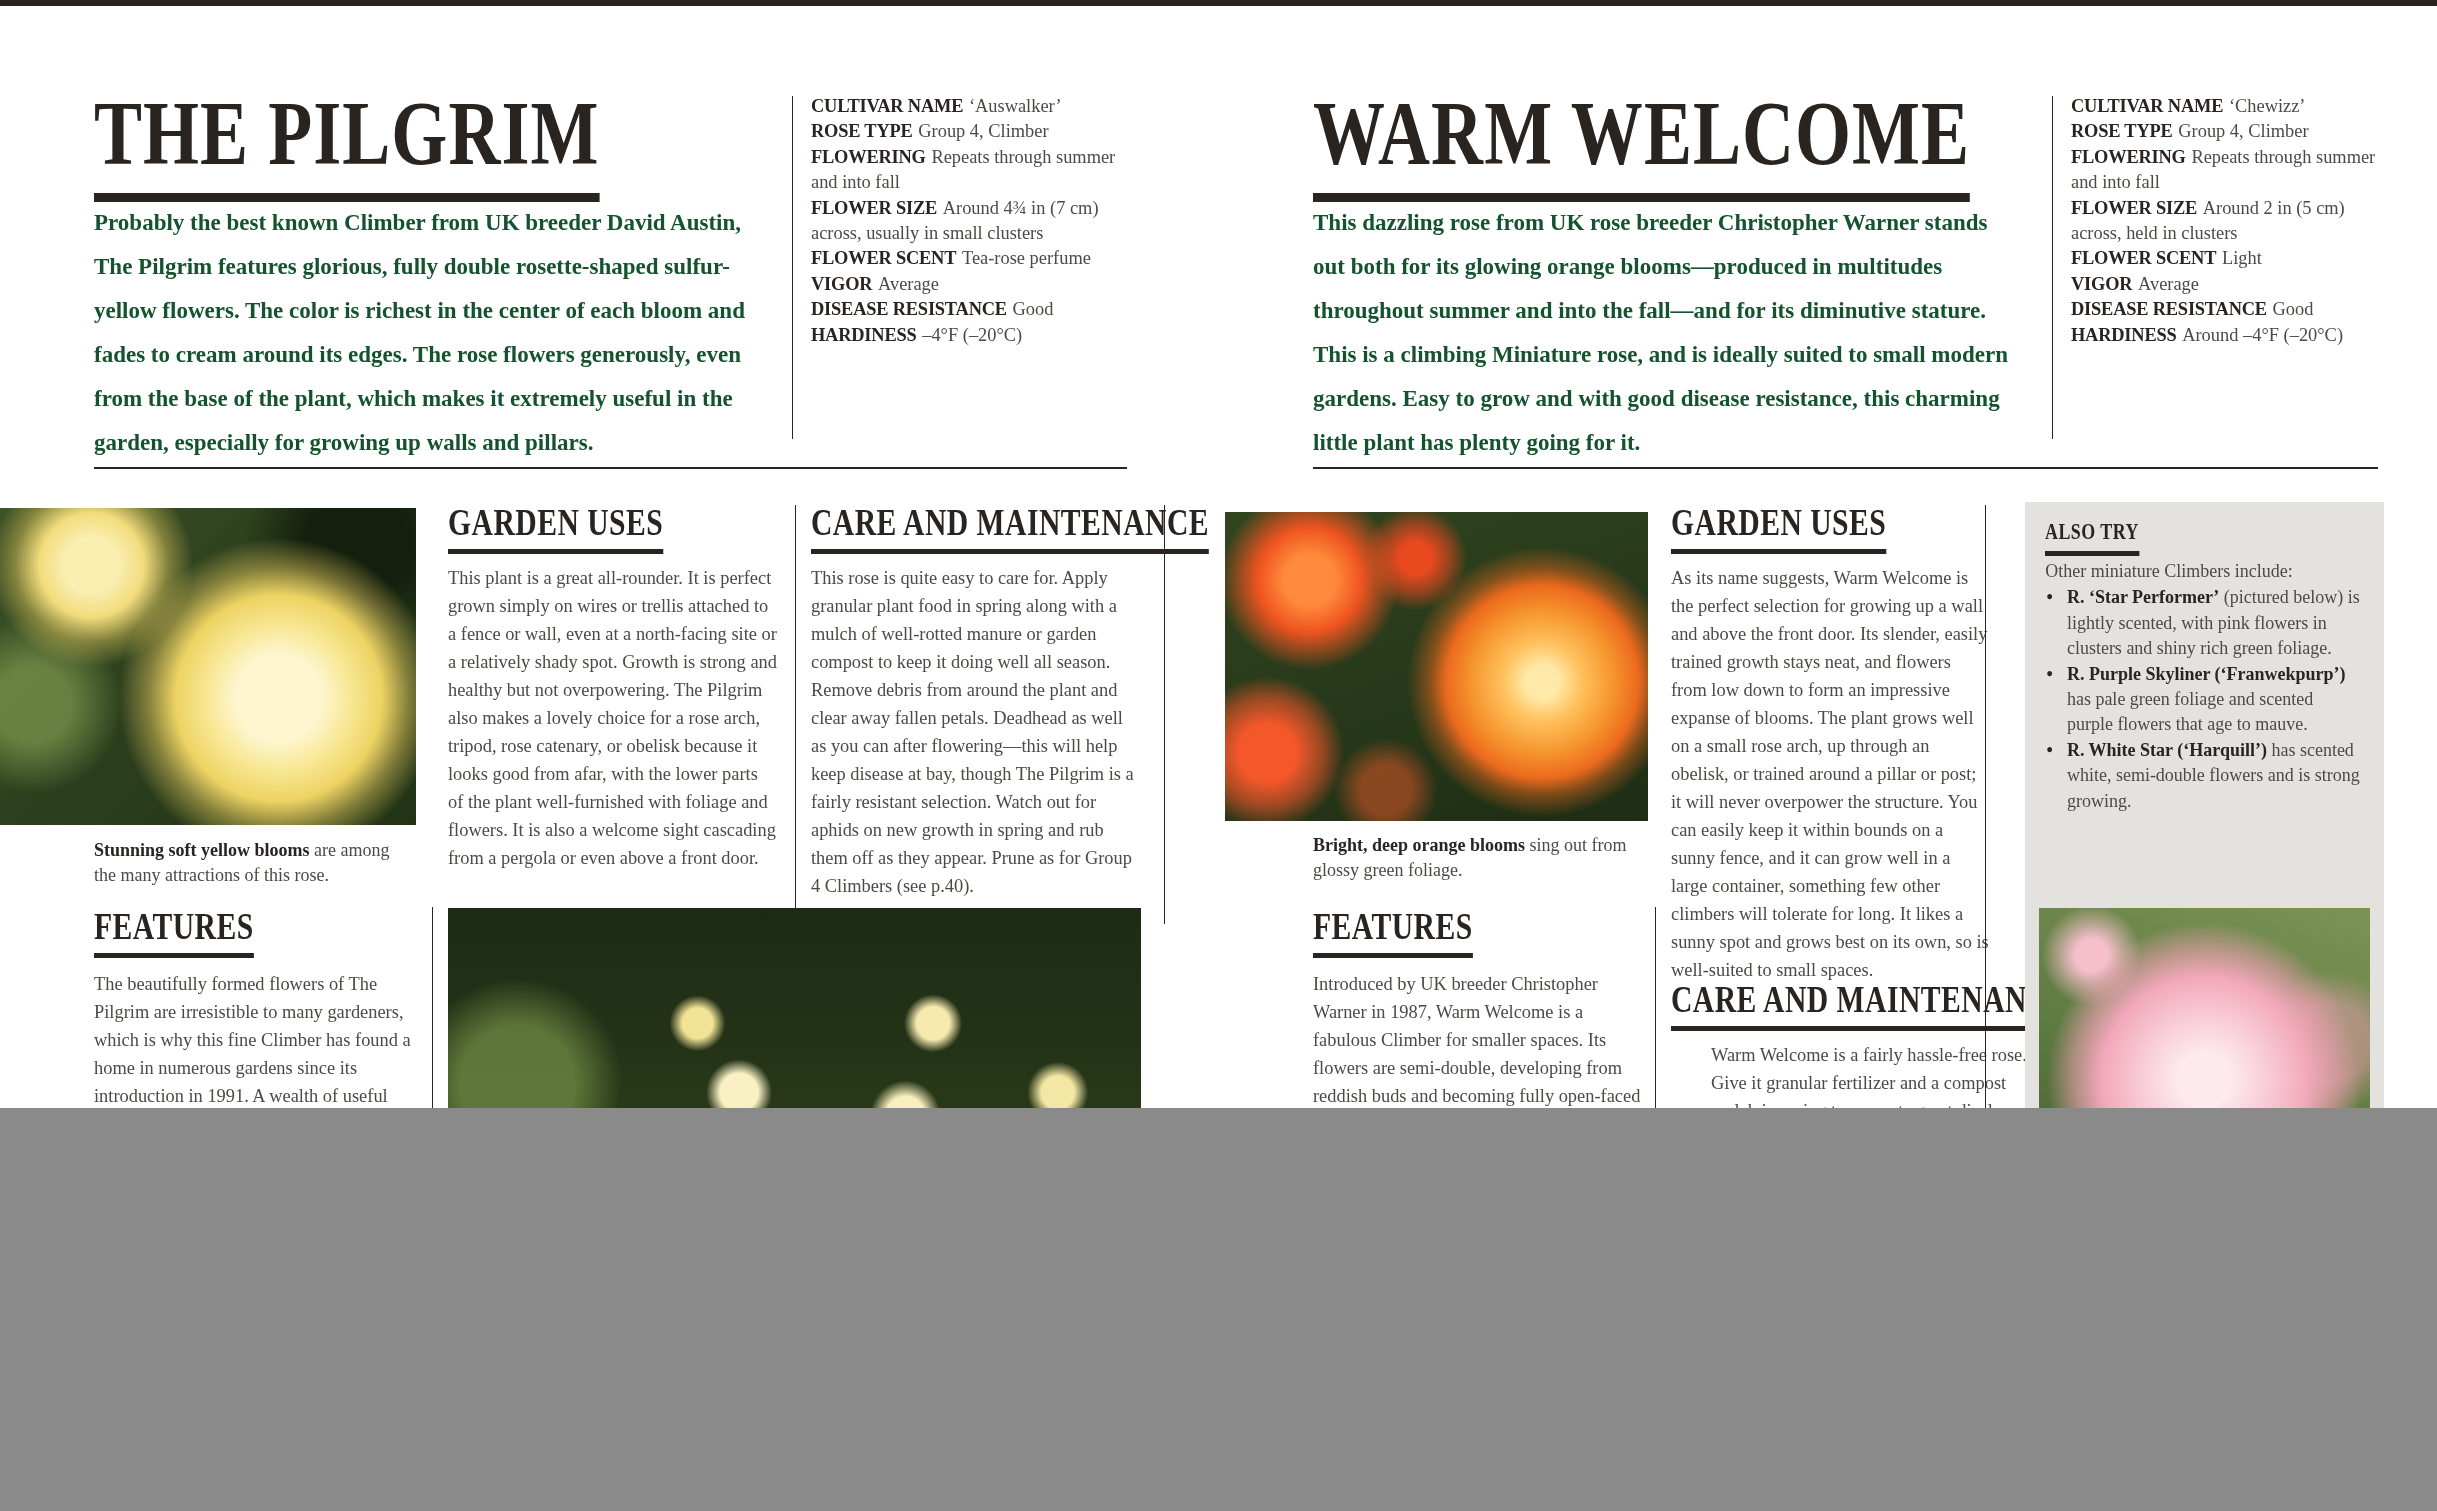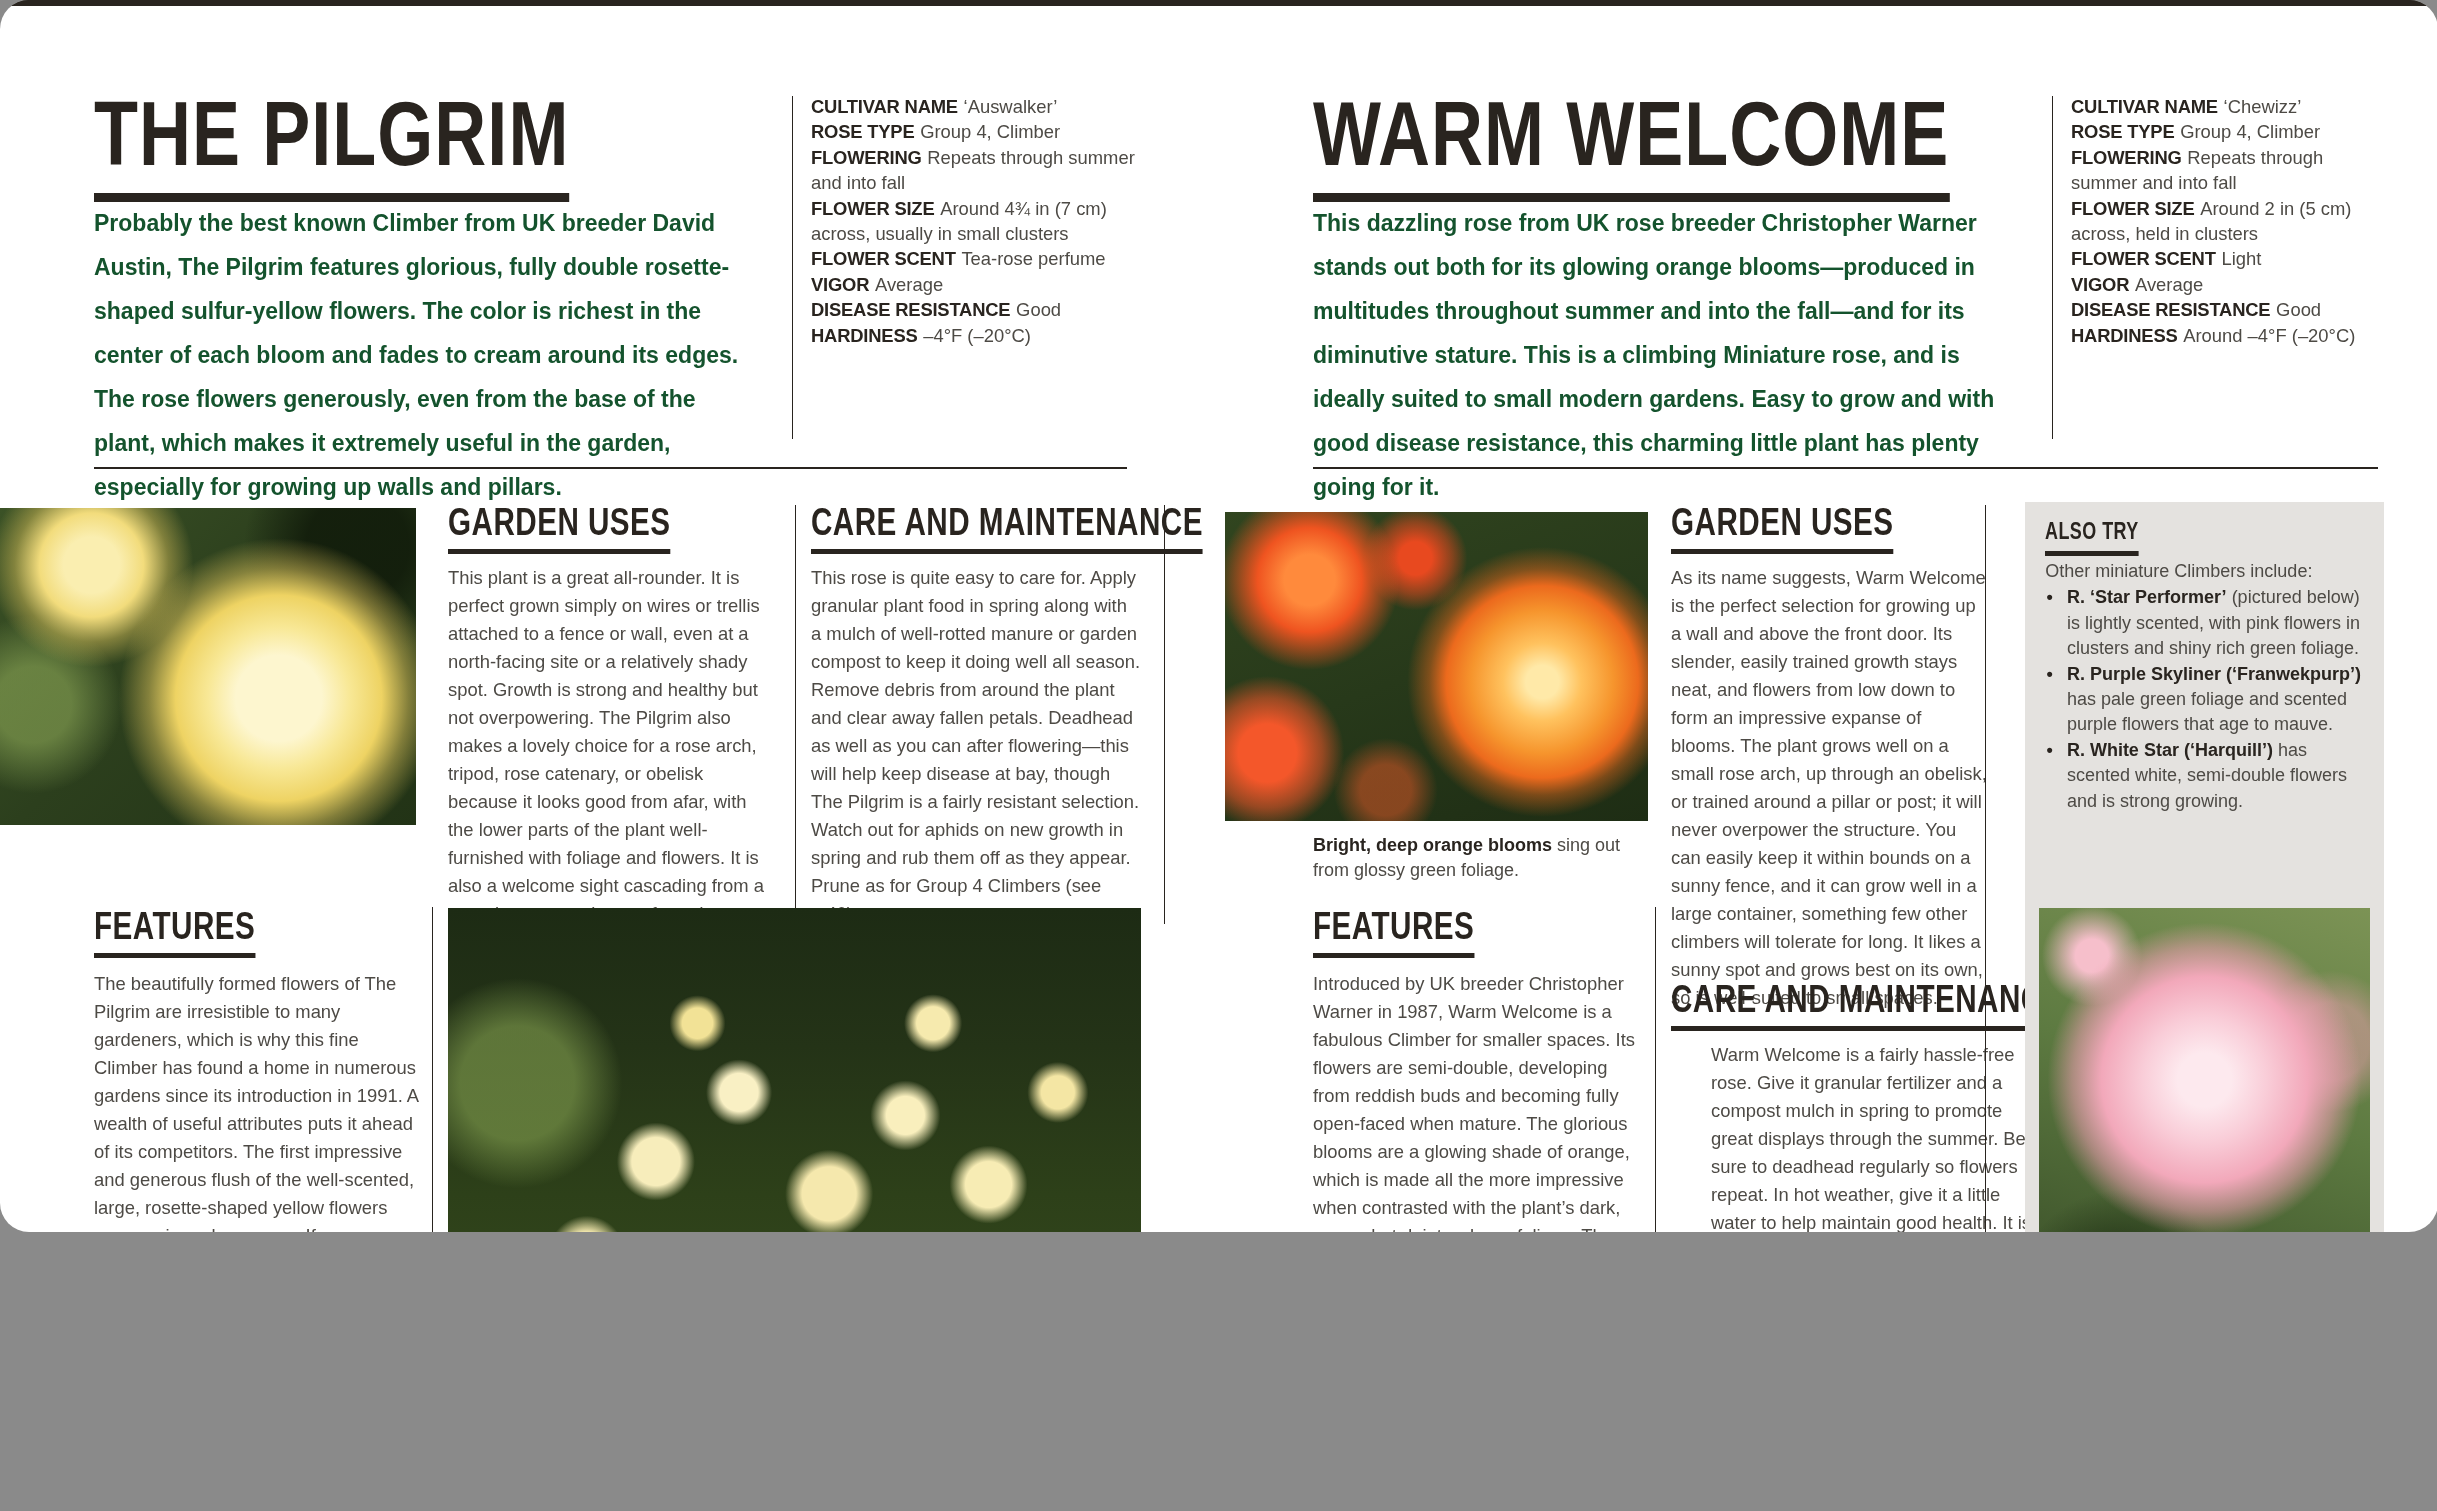--- a/index.html
+++ b/index.html
@@ -1,18 +1,18 @@
 <!DOCTYPE html>
 <html style="font-size:10.2px"><head>
 <meta charset="utf-8">
 <style>
   html,body{margin:0;padding:0;background:#8a8a8a;}
   .spread{
-    position:relative;width:2438px;height:1232px;background:#ffffff;
-    font-family:Liberation Sans, sans-serif;overflow:hidden;color:#4d4a45;border-radius:29px;
+    position:relative;width:2438px;height:1108px;background:#ffffff;
+    font-family:Liberation Serif, serif;overflow:hidden;color:#4d4a45;
   }
   .bar{position:absolute;left:0;width:2438px;background:#29241f;}
   #bar-top{top:0;height:5.7px;}
   #bar-bottom{top:2372;height:5.7px;}
 
   .head-xl,.head-md,.head-sm{position:absolute;font-weight:bold;color:#29241f;white-space:nowrap;}
   .head-xl{font-size:90px;line-height:1;}
   .head-xl .cond{display:inline-block;transform:scaleX(.80);transform-origin:0 0;border-bottom:9px solid #29241f;padding-bottom:14px;letter-spacing:1.3px;}
   .head-md{font-size:38px;line-height:1;}
   .head-md .cond{display:inline-block;transform:scaleX(.78);transform-origin:0 0;border-bottom:5.7px solid #29241f;padding-bottom:8.3px;letter-spacing:0.6px;}
@@ -133,20 +133,21 @@
     <div class="spec"><b>FLOWER SIZE</b><span>Around 4¾ in (7 cm) across, usually in small clusters</span></div>
     <div class="spec"><b>FLOWER SCENT</b><span>Tea-rose perfume</span></div>
     <div class="spec"><b>VIGOR</b><span>Average</span></div>
     <div class="spec"><b>DISEASE RESISTANCE</b><span>Good</span></div>
     <div class="spec"><b>HARDINESS</b><span>–4°F (–20°C)</span></div>
   </div>
 
   <div class="hrule" id="hrule-left"></div>
 
   <div class="photo" id="photo-yellow"></div>
+  <div class="caption" id="caption-yellow"><b>Stunning soft yellow blooms</b><span> are among the many attractions of this rose.</span></div>
 
   <div class="head-md" id="head-garden-left"><span class="cond">GARDEN USES</span></div>
   <div class="body" id="garden-left">This plant is a great all-rounder. It is perfect grown simply on wires or trellis attached to a fence or wall, even at a north-facing site or a relatively shady spot. Growth is strong and healthy but not overpowering. The Pilgrim also makes a lovely choice for a rose arch, tripod, rose catenary, or obelisk because it looks good from afar, with the lower parts of the plant well-furnished with foliage and flowers. It is also a welcome sight cascading from a pergola or even above a front door.</div>
 
   <div class="head-md" id="head-care-left"><span class="cond">CARE AND MAINTENANCE</span></div>
   <div class="body" id="care-left">This rose is quite easy to care for. Apply granular plant food in spring along with a mulch of well-rotted manure or garden compost to keep it doing well all season. Remove debris from around the plant and clear away fallen petals. Deadhead as well as you can after flowering—this will help keep disease at bay, though The Pilgrim is a fairly resistant selection. Watch out for aphids on new growth in spring and rub them off as they appear. Prune as for Group 4 Climbers (see p.40).</div>
 
   <div class="head-md" id="head-features-left"><span class="cond">FEATURES</span></div>
   <div class="body" id="features-left">The beautifully formed flowers of The Pilgrim are irresistible to many gardeners, which is why this fine Climber has found a home in numerous gardens since its introduction in 1991. A wealth of useful attributes puts it ahead of its competitors. The first impressive and generous flush of the well-scented, large, rosette-shaped yellow flowers appears in early summer. If you deadhead the flowers, more clusters of magnificent blooms will readily follow. The Pilgrim flowers well low down on the plant, providing a wall of color from almost the ground up to a height of about 10 ft (3 m), making it perfect for growing up walls where full, dense coverage is required.</div>
 

